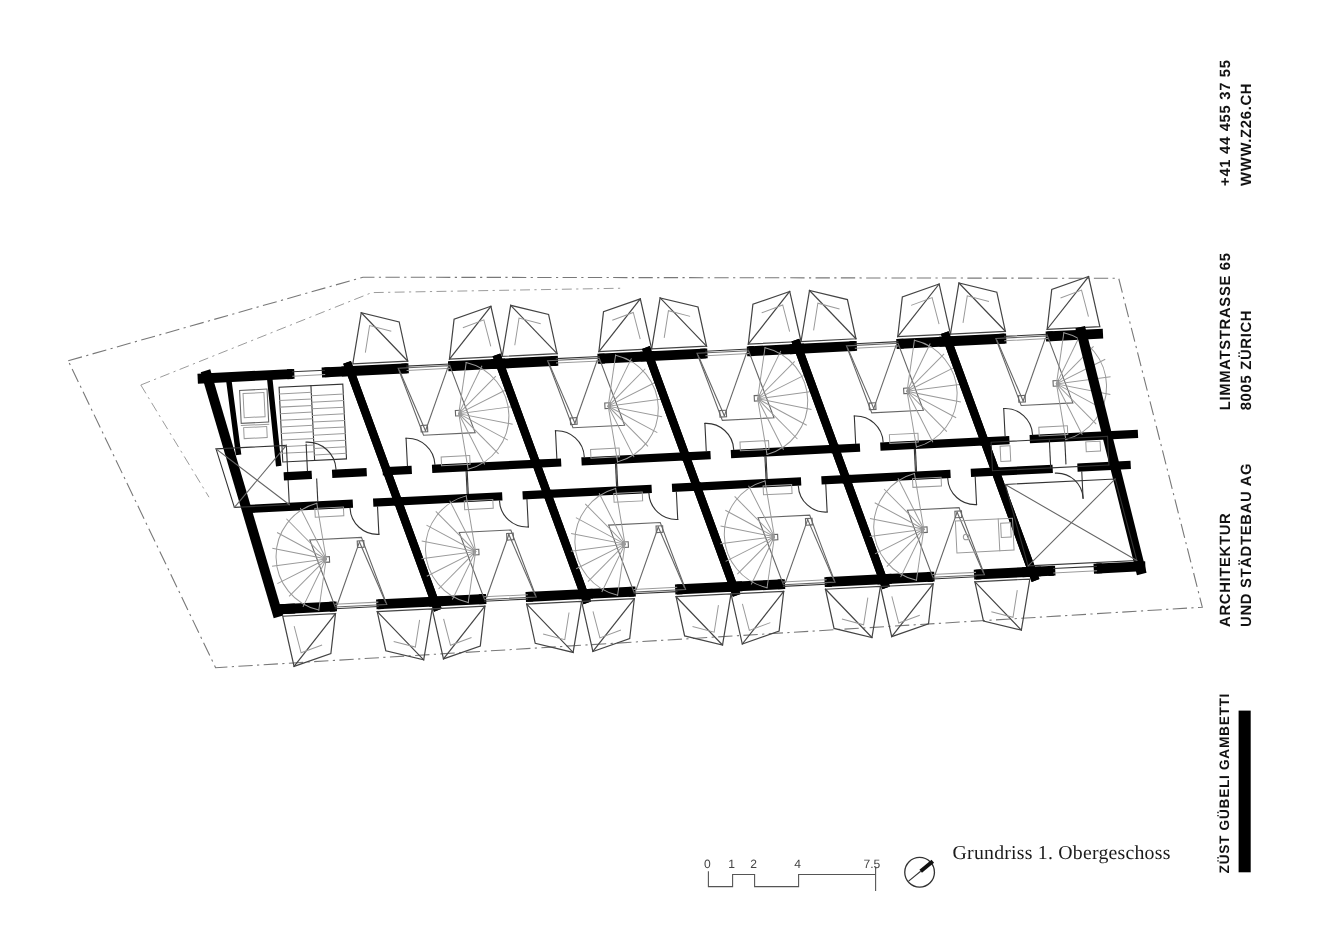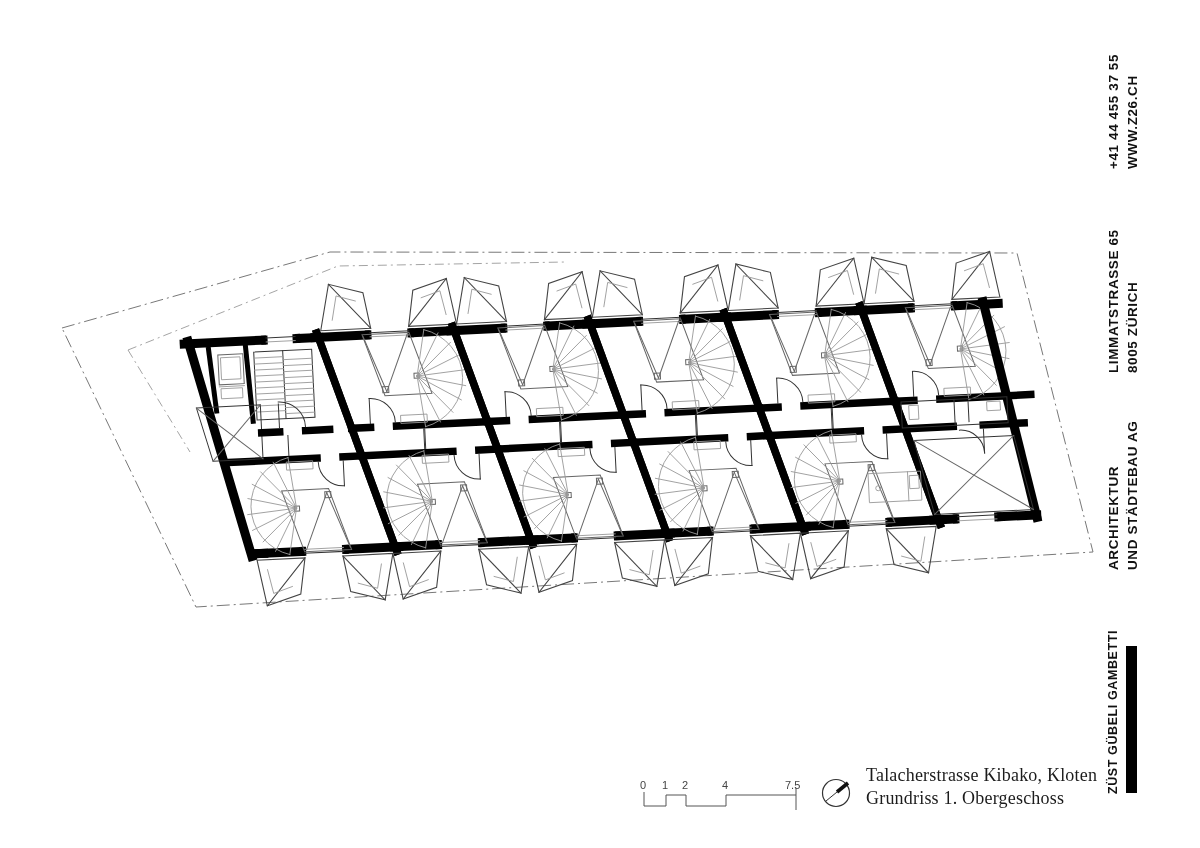--- a/index.html
+++ b/index.html
@@ -221,17 +221,16 @@
     <div>ARCHITEKTUR</div>
     <div>UND STÄDTEBAU AG</div>
   </div>
 
   <div class="vblock" style="left:1104px;top:794px;font-size:12.5px;">
     <div>ZÜST GÜBELI GAMBETTI</div>
   </div>
   <div class="brandbar"></div>
 
   <div class="titleblock">
-    <div>Talacherstrasse Kibako, Kloten</div>
     <div>Grundriss 1. Obergeschoss</div>
   </div>
 
 </div>
 
 </body></html>

